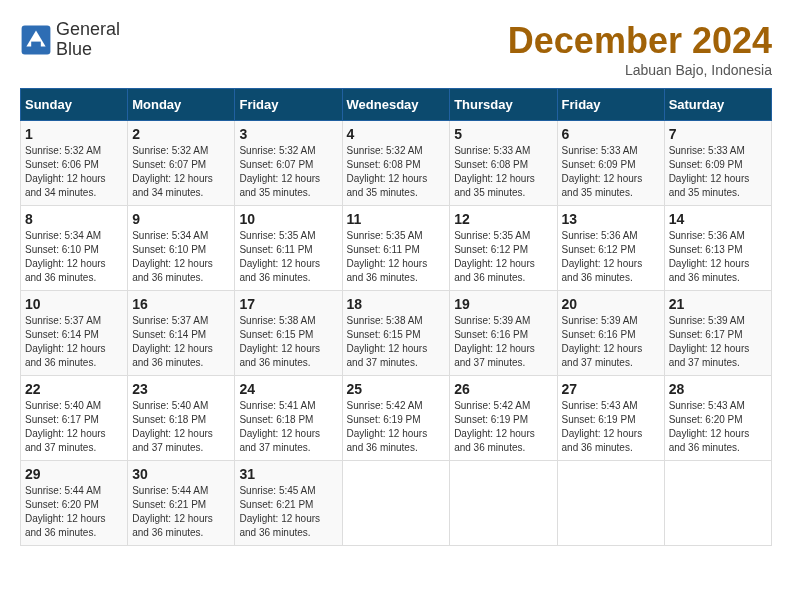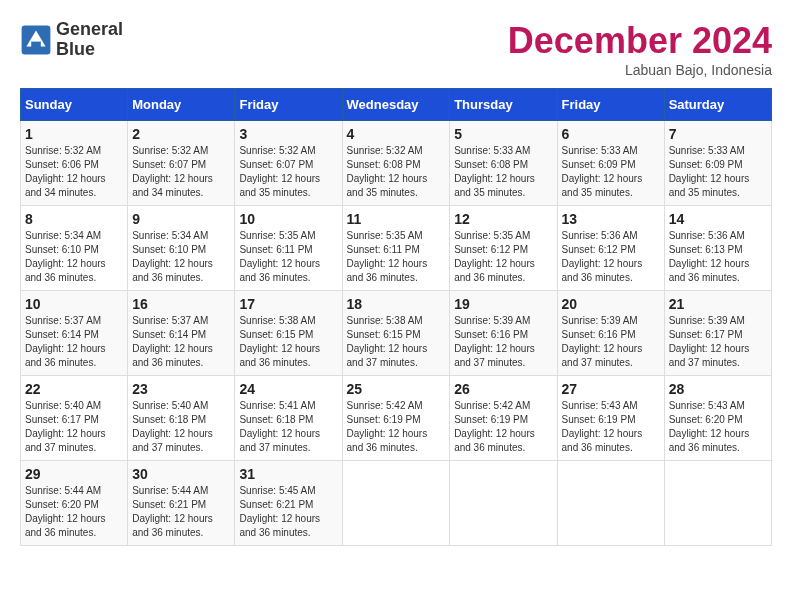--- a/index.html
+++ b/index.html
@@ -16,48 +16,48 @@
       align-items: flex-start;
       margin-bottom: 10px;
     }
     .logo {
       display: flex;
       align-items: center;
       gap: 4px;
     }
     .logo-text {
       font-size: 18px;
-      font-weight: bold;
+      font-weight: normal;
       color: #333;
       line-height: 1.1;
     }
     .logo-text span { display: block; }
     .logo-icon {
       width: 32px;
       height: 32px;
     }
     .title-block {
       text-align: right;
     }
     .month-title {
       font-size: 36px;
       font-weight: bold;
-      color: #be185d;
+      color: #a16207;
     }
     .location {
       font-size: 14px;
       color: #555;
     }
     .calendar {
       width: 100%;
       border-collapse: collapse;
       font-size: 11px;
     }
     .calendar thead tr {
-      background-color: #1d4ed8;
+      background-color: #0c4a6e;
       color: #fff;
     }
     .calendar thead th {
       padding: 8px 4px;
       text-align: left;
       font-weight: bold;
       font-size: 13px;
       border: 1px solid #2060a0;
     }
     .calendar tbody tr {

